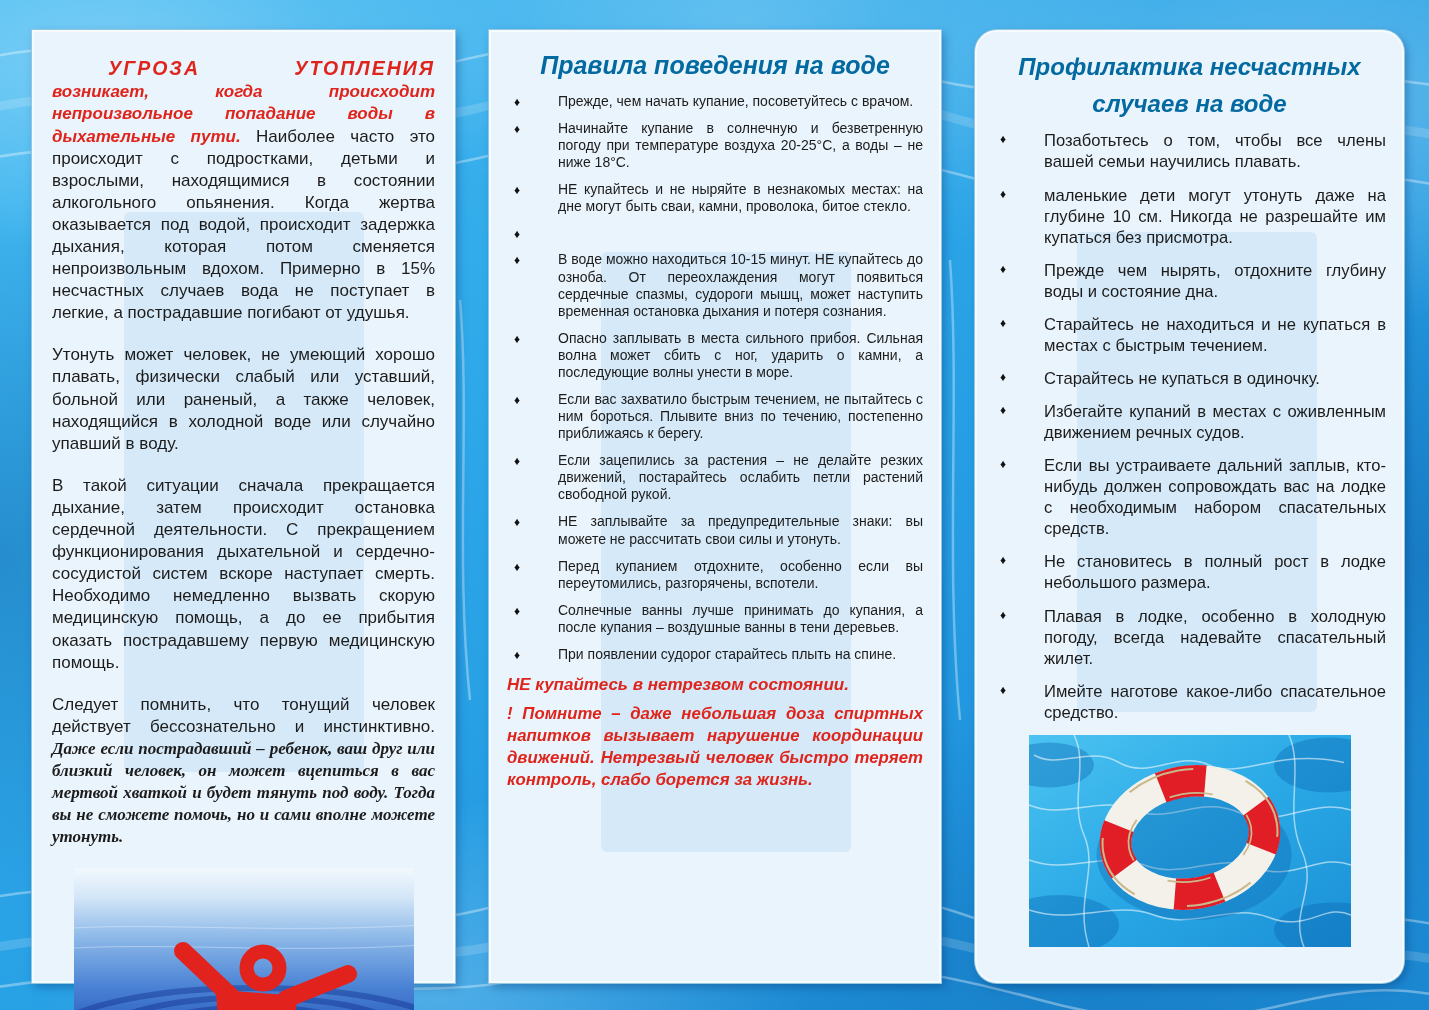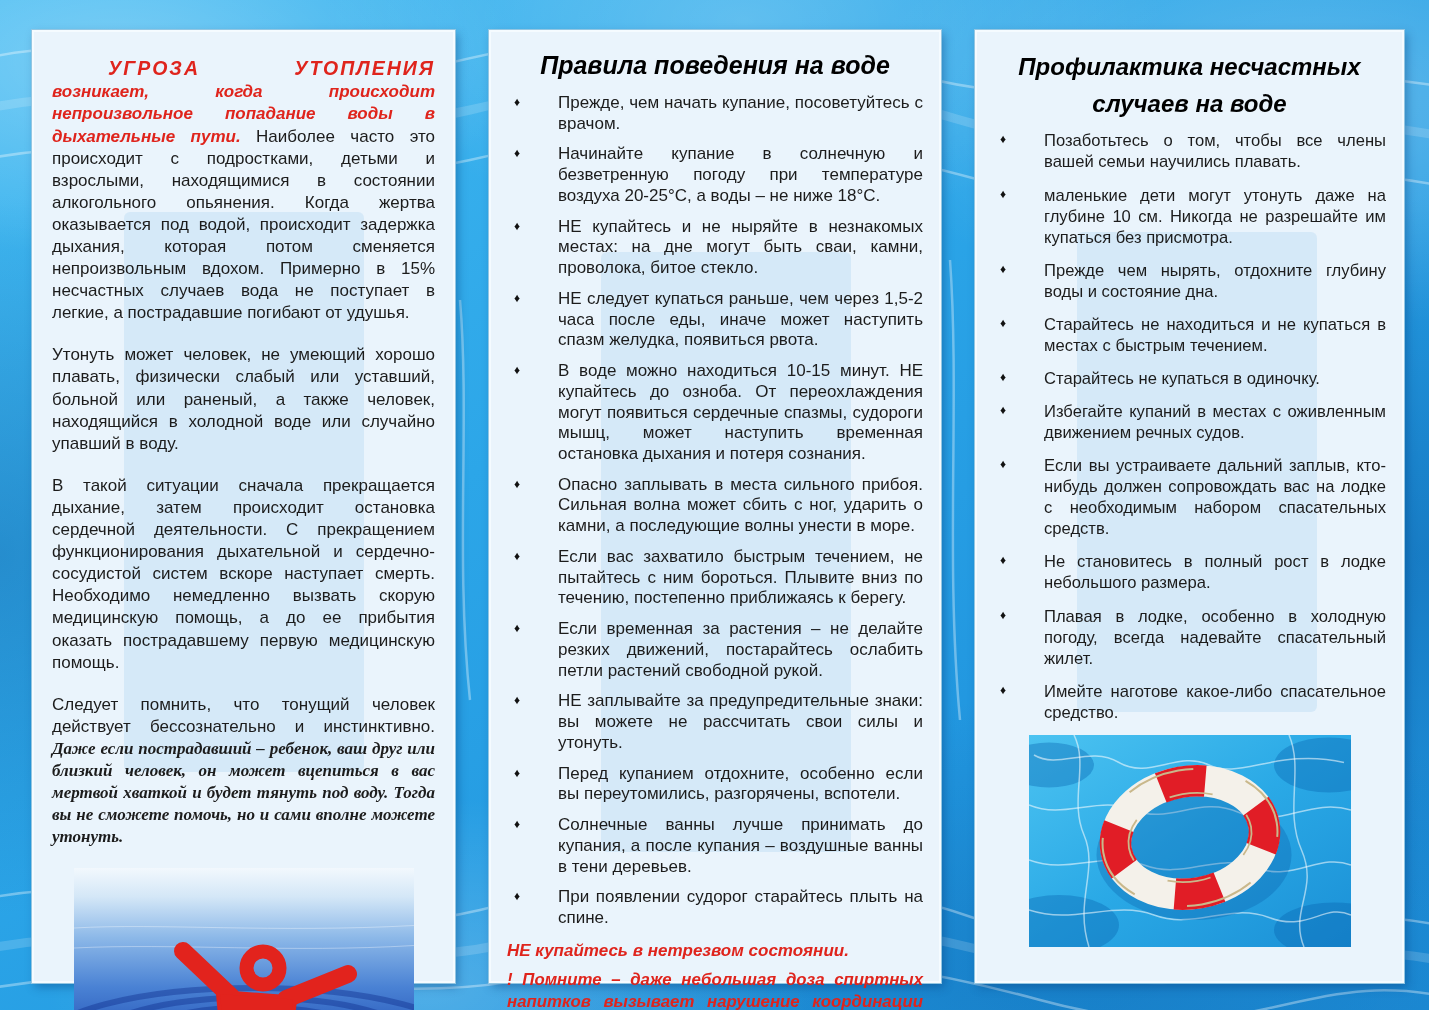--- a/index.html
+++ b/index.html
@@ -20,38 +20,38 @@
   .panel{
     position:absolute;top:30px;height:953px;box-sizing:border-box;
     background:#eaf4fc;border:2px solid #f5fbff;
     box-shadow:0 0 0 1px #93c6e2, 3px 4px 9px rgba(0,50,110,.38);
     color:#1c1c1c;
   }
   .panel .wm{position:absolute;background:rgba(140,195,235,.22);border-radius:6px;pointer-events:none;}
   .content{position:relative;z-index:2;}
   .panel-left {left:32px; width:423px; padding:24px 18px 0;}
   .panel-mid  {left:489px;width:452px; padding:14px 16px 0;}
-  .panel-right{left:975px;width:429px; padding:14px 16px 0;}
+  .panel-right{left:975px;width:429px; padding:14px 16px 0;border-radius:22px;}
 
   .para{font-size:17px;line-height:1.3;text-align:justify;margin:0 0 20px;}
   .intro{text-indent:56px;}
   .red-em{color:#df241c;font-weight:bold;font-style:italic;}
   .lead-caps{font-size:19.5px;letter-spacing:2px;}
   .black-em{font-weight:bold;font-style:italic;font-family:Liberation Serif, serif;}
 
   .panel-title{
-    color:#000000;font-weight:bold;font-style:italic;text-align:center;
+    color:#0369a1;font-weight:bold;font-style:italic;text-align:center;
     font-size:25px;line-height:1.4;margin:2px 0 10px;
   }
   .panel-right .panel-title{font-size:24px;line-height:1.55;margin-bottom:8px;}
 
   ul.rules{list-style:none;margin:0;padding:0;}
   .rules li{display:flex;margin:0 0 10px;}
   .rules .b{flex:none;width:44px;padding-left:7px;padding-top:2px;font-size:12px;color:#111;}
-  .rules .t{flex:1;text-align:justify;font-size:17px;line-height:1.22;}
+  .rules .t{flex:1;text-align:justify;font-size:14px;line-height:1.22;}
   .panel-right .rules li{margin-bottom:12px;}
   .panel-right .rules .t{font-size:16.6px;line-height:1.27;}
 
   .note-center{color:#df241c;font-weight:bold;font-style:italic;text-align:left;
     font-size:17px;margin:12px 0 8px;}
   .note-par{color:#df241c;font-weight:bold;font-style:italic;text-align:justify;
     font-size:16.8px;line-height:1.3;margin:0;}
 
   .figure{display:block;margin:14px auto 0;}
   .figure svg{display:block;}
@@ -136,37 +136,36 @@
         <li>
             <span class="b">♦</span>
             <span class="t">Начинайте купание в солнечную и безветренную погоду при температуре воздуха 20-25°С, а воды – не ниже 18°С.</span>
           </li>
         <li>
             <span class="b">♦</span>
             <span class="t">НЕ купайтесь и не ныряйте в незнакомых местах: на дне могут быть сваи, камни, проволока, битое стекло.</span>
           </li>
         <li>
             <span class="b">♦</span>
-            <span class="t">НЕ следует купаться раньше, чем через 1,5-2 часа после еды, иначе может наступить спазм желудка, появиться рвота.</span>
           </li>
         <li>
             <span class="b">♦</span>
             <span class="t">В воде можно находиться 10-15 минут. НЕ купайтесь до озноба. От переохлаждения могут появиться сердечные спазмы, судороги мышц, может наступить временная остановка дыхания и потеря сознания.</span>
           </li>
         <li>
             <span class="b">♦</span>
             <span class="t">Опасно заплывать в места сильного прибоя. Сильная волна может сбить с ног, ударить о камни, а последующие волны унести в море.</span>
           </li>
         <li>
             <span class="b">♦</span>
             <span class="t">Если вас захватило быстрым течением, не пытайтесь с ним бороться. Плывите вниз по течению, постепенно приближаясь к берегу.</span>
           </li>
         <li>
             <span class="b">♦</span>
-            <span class="t">Если временная за растения – не делайте резких движений, постарайтесь ослабить петли растений свободной рукой.</span>
+            <span class="t">Если зацепились за растения – не делайте резких движений, постарайтесь ослабить петли растений свободной рукой.</span>
           </li>
         <li>
             <span class="b">♦</span>
             <span class="t">НЕ заплывайте за предупредительные знаки: вы можете не рассчитать свои силы и утонуть.</span>
           </li>
         <li>
             <span class="b">♦</span>
             <span class="t">Перед купанием отдохните, особенно если вы переутомились, разгорячены, вспотели.</span>
           </li>
         <li>

